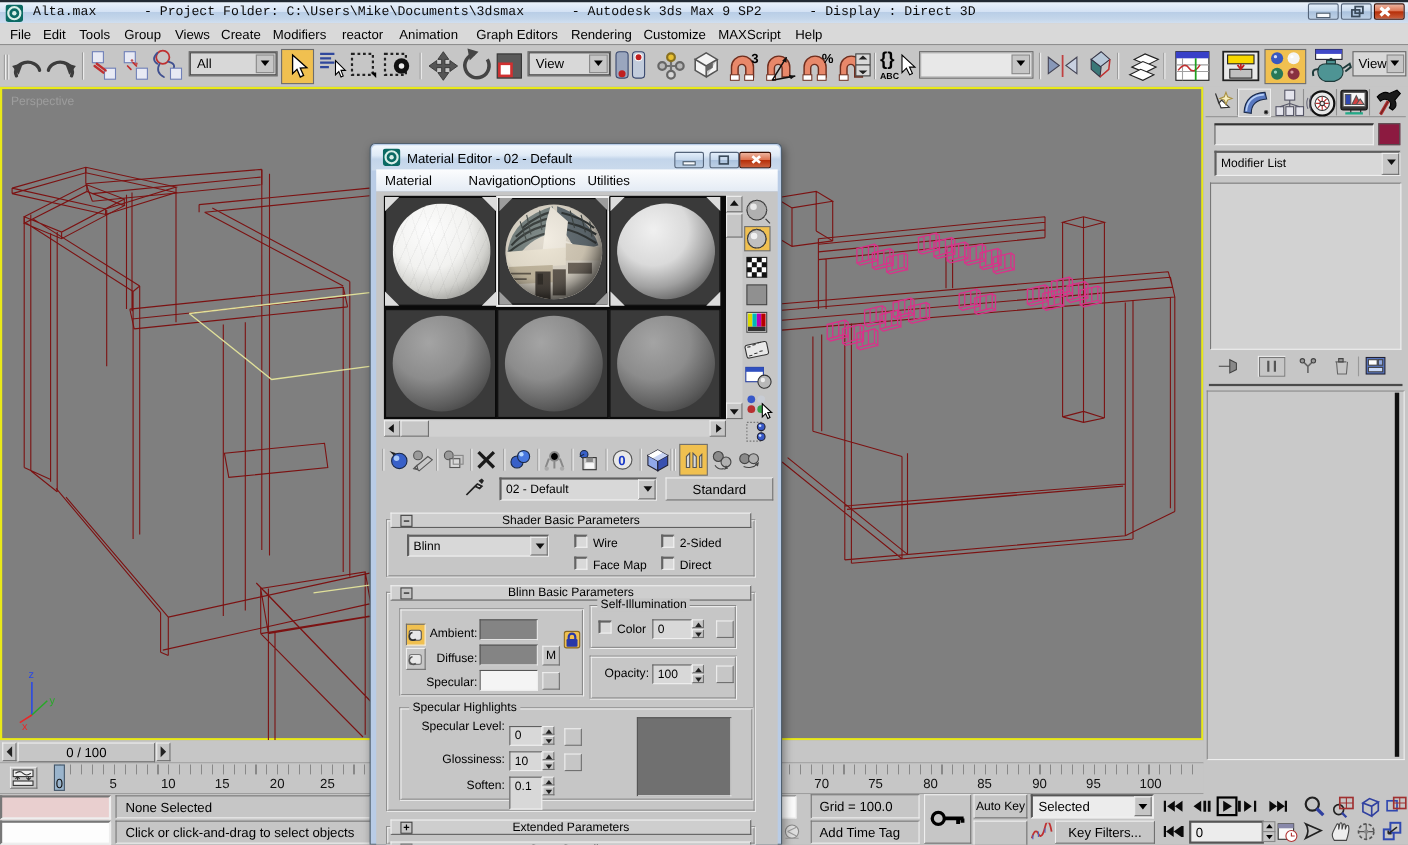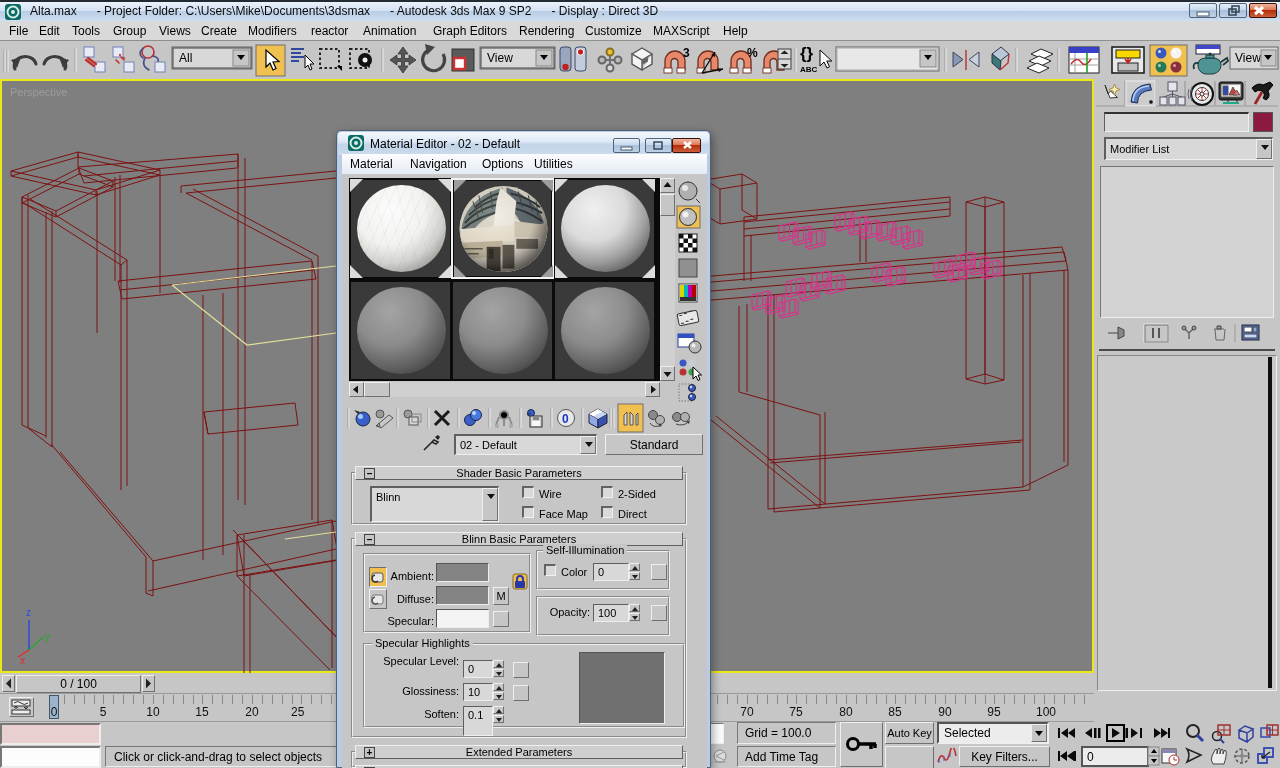--- a/index.html
+++ b/index.html
@@ -22,21 +22,21 @@
 .rollbox { position:absolute; left:8px; width:11px; height:11px; top:1px; background:#c6c6c6; border:1px solid #444; font-size:10px; line-height:9px; text-align:center; font-weight:bold; }
 .combo { position:absolute; background:#d8d8d8; border-top:2px solid #5f5f5f; border-left:2px solid #5f5f5f; border-right:1px solid #efefef; border-bottom:1px solid #efefef; }
 .combo span { position:absolute; left:4px; top:2px; font-size:11px; white-space:nowrap; }
 .combo .da { position:absolute; right:0; top:0; bottom:0; width:16px; background:#c6c6c6; border-top:1px solid #efefef; border-left:1px solid #efefef; border-right:1px solid #707070; border-bottom:1px solid #707070; }
 .combo .da:after { content:""; position:absolute; left:4px; top:5px; border-left:4px solid transparent; border-right:4px solid transparent; border-top:5px solid #101010; }
 .slot { position:absolute; width:101px; height:99px; background:#3a3a3a; border:1px solid #0a0a0a; }
 .sphere { position:absolute; left:6px; top:5px; width:89px; height:87px; border-radius:50%; }
 #titlebar { left:0; top:0; width:1280px; height:21px;
   background:linear-gradient(#eaf2fb 0%, #d4e2f4 45%, #b8cde6 46%, #c4d6ea 80%, #d0dff0 100%);
   border-top:2px solid #222a33; }
-#titletext { left:30px; top:4px; color:#0a0a0a; font-size:12px; }
+#titletext { left:30px; top:4px; color:#0a0a0a; font-size:12px;font-family:Liberation Mono, monospace; }
 .wbtn { top:3px; width:28px; height:15px; border-radius:2px; border:1px solid #54647a; }
 .wbtn.b1 { background:linear-gradient(#e3eefa 0%, #c6d8ec 49%, #a9c1dd 50%, #bed1e6 100%); }
 #wmin { left:1189px; } #wmax { left:1219px; }
 #wclose { left:1249px; background:linear-gradient(#edb49f 0%, #dd7250 49%, #b52d07 50%, #ca5f3d 100%); border-color:#3d1005; }
 #menubar { left:0; top:21px; width:1280px; height:20px; background:#d9d9d9; border-bottom:1px solid #8f8f8f; color:#000; font-size:12px; }
 #menubar span { position:absolute; top:3px; }
 #toolbar { left:0; top:42px; width:1280px; height:37px; background:#c6c6c6; }
 #viewport { left:0; top:79px; width:1094px; height:594px; background:#7f7f7f; border:2px solid #e9e918; }
 #vplabel { left:8px; top:5px; color:#9d9d9d; font-size:11px; }
 #cmdpanel { left:1094px; top:79px; width:186px; height:643px; background:#c6c6c6; }
@@ -466,20 +466,21 @@
 <span class="abs" style="left:836px;width:20px;text-align:center">80</span>
 <span class="abs" style="left:885px;width:20px;text-align:center">85</span>
 <span class="abs" style="left:935px;width:20px;text-align:center">90</span>
 <span class="abs" style="left:984px;width:20px;text-align:center">95</span>
 <span class="abs" style="left:1034px;width:24px;text-align:center">100</span>
 </div>
 </div>
 <div class="abs" id="statusbar">
 <div class="abs" style="left:0;top:1px;width:101px;height:22px;background:#e9cfcf;border:2px solid;border-color:#777 #eee #eee #777"></div>
 <div class="abs" style="left:0;top:24px;width:101px;height:22px;background:#fdfdfd;border:2px solid;border-color:#777 #eee #eee #777"></div>
+<div class="abs" style="left:105px;top:1px;width:232px;height:21px;border:1px solid;border-color:#777 #eee #eee #777;font-size:12px;padding:3px 0 0 8px">None Selected</div>
 <div class="abs" style="left:105px;top:24px;width:600px;height:21px;border:1px solid;border-color:#777 #eee #eee #777;font-size:12px;padding:3px 0 0 8px">Click or click-and-drag to select objects</div>
 <div class="abs" style="left:640px;top:1px;width:84px;height:21px;background:#fafafa;border:1px solid;border-color:#777 #eee #eee #777"></div>
 <svg class="abs" style="left:710px;top:26px" width="22" height="18">
       <circle cx="10" cy="8" r="6" fill="#ddd" stroke="#888"></circle>
       <path d="M4,14 h12 M6,8 l8,-4 m-8,4 l8,4" stroke="#999" fill="none"></path>
     </svg>
 <div class="abs" style="left:737px;top:0;width:99px;height:22px;border:1px solid;border-color:#777 #eee #eee #777;font-size:12px;padding:3px 0 0 7px">Grid = 100.0</div>
 <div class="abs" style="left:737px;top:24px;width:99px;height:21px;border:1px solid;border-color:#777 #eee #eee #777;font-size:12px;padding:3px 0 0 7px">Add Time Tag</div>
 <div class="abs btn" style="left:840px;top:0;width:43px;height:45px"></div>
 <svg class="abs" style="left:845px;top:12px" width="34" height="20">
@@ -569,21 +570,21 @@
 <div class="abs mwb b1 wbtn" style="left:276px"></div>
 <div class="abs mwb b1 wbtn" style="left:308px"></div>
 <div class="abs mwb wbtn" style="left:335px;width:29px;background:linear-gradient(#edb49f 0%, #dd7250 49%, #b52d07 50%, #ca5f3d 100%);border-color:#3d1005"></div>
 <svg class="abs" style="left:276px;top:7px" width="92" height="15">
 <rect x="8" y="9" width="11" height="3" fill="#f8fafc" stroke="#4a5a6a"></rect>
 <rect x="41" y="4" width="8" height="7" fill="none" stroke="#3a4a5a" stroke-width="1.5"></rect>
 <path d="M71,4 l7,6 m0,-6 l-7,6" stroke="#fff" stroke-width="2.5"></path>
 </svg>
 <div class="abs" id="mmenu">
   <span style="left:8px">Material</span>
-      <span style="left:68px">Navigation</span>
+      <span style="left:84px">Navigation</span>
       <span style="left:140px">Options</span>
       <span style="left:192px">Utilities</span>
 </div>
 <div class="abs" id="mbody" style="overflow:hidden">
 
 <div class="abs" style="left:7px;top:4px;width:311px;height:203px;background:#0a0a0a"></div>
 <div class="abs slot" style="left:8px;top:5px" id="s1">
   <div class="sphere" style="background:
     repeating-linear-gradient(115deg, rgba(120,120,120,0.07) 0 1px, transparent 1px 9px),
     repeating-linear-gradient(75deg, rgba(120,120,120,0.05) 0 1px, transparent 1px 12px),
@@ -790,21 +791,21 @@
 </svg>
 <div class="abs combo" style="left:112px;top:260px;width:143px;height:21px">
         <span style="top:3px">02 - Default</span>
         <b class="da"></b>
       </div>
 <div class="abs btn" style="left:263px;top:260px;width:98px;height:21px;text-align:center;font-size:12px;padding-top:3px">Standard</div>
 <div class="grp" style="left:9px;top:298px;width:336px;height:53px">
         <i></i>
       </div>
 <div class="rollhead" style="left:13px;top:292px;width:328px">Shader Basic Parameters<span class="rollbox">–</span></div>
-<div class="combo" style="left:28px;top:312px;width:129px;height:36px">
+<div class="combo" style="left:28px;top:312px;width:129px;height:20px">
         <span style="top:3px">Blinn</span>
         <b class="da"></b>
       </div>
 <div class="cb" style="left:180px;top:312px"></div>
       <div class="abs" style="left:197px;top:314px">Wire</div>
 <div class="cb" style="left:259px;top:312px"></div>
       <div class="abs" style="left:276px;top:314px">2-Sided</div>
 <div class="cb" style="left:180px;top:332px"></div>
       <div class="abs" style="left:197px;top:334px">Face Map</div>
 <div class="cb" style="left:259px;top:332px"></div>

